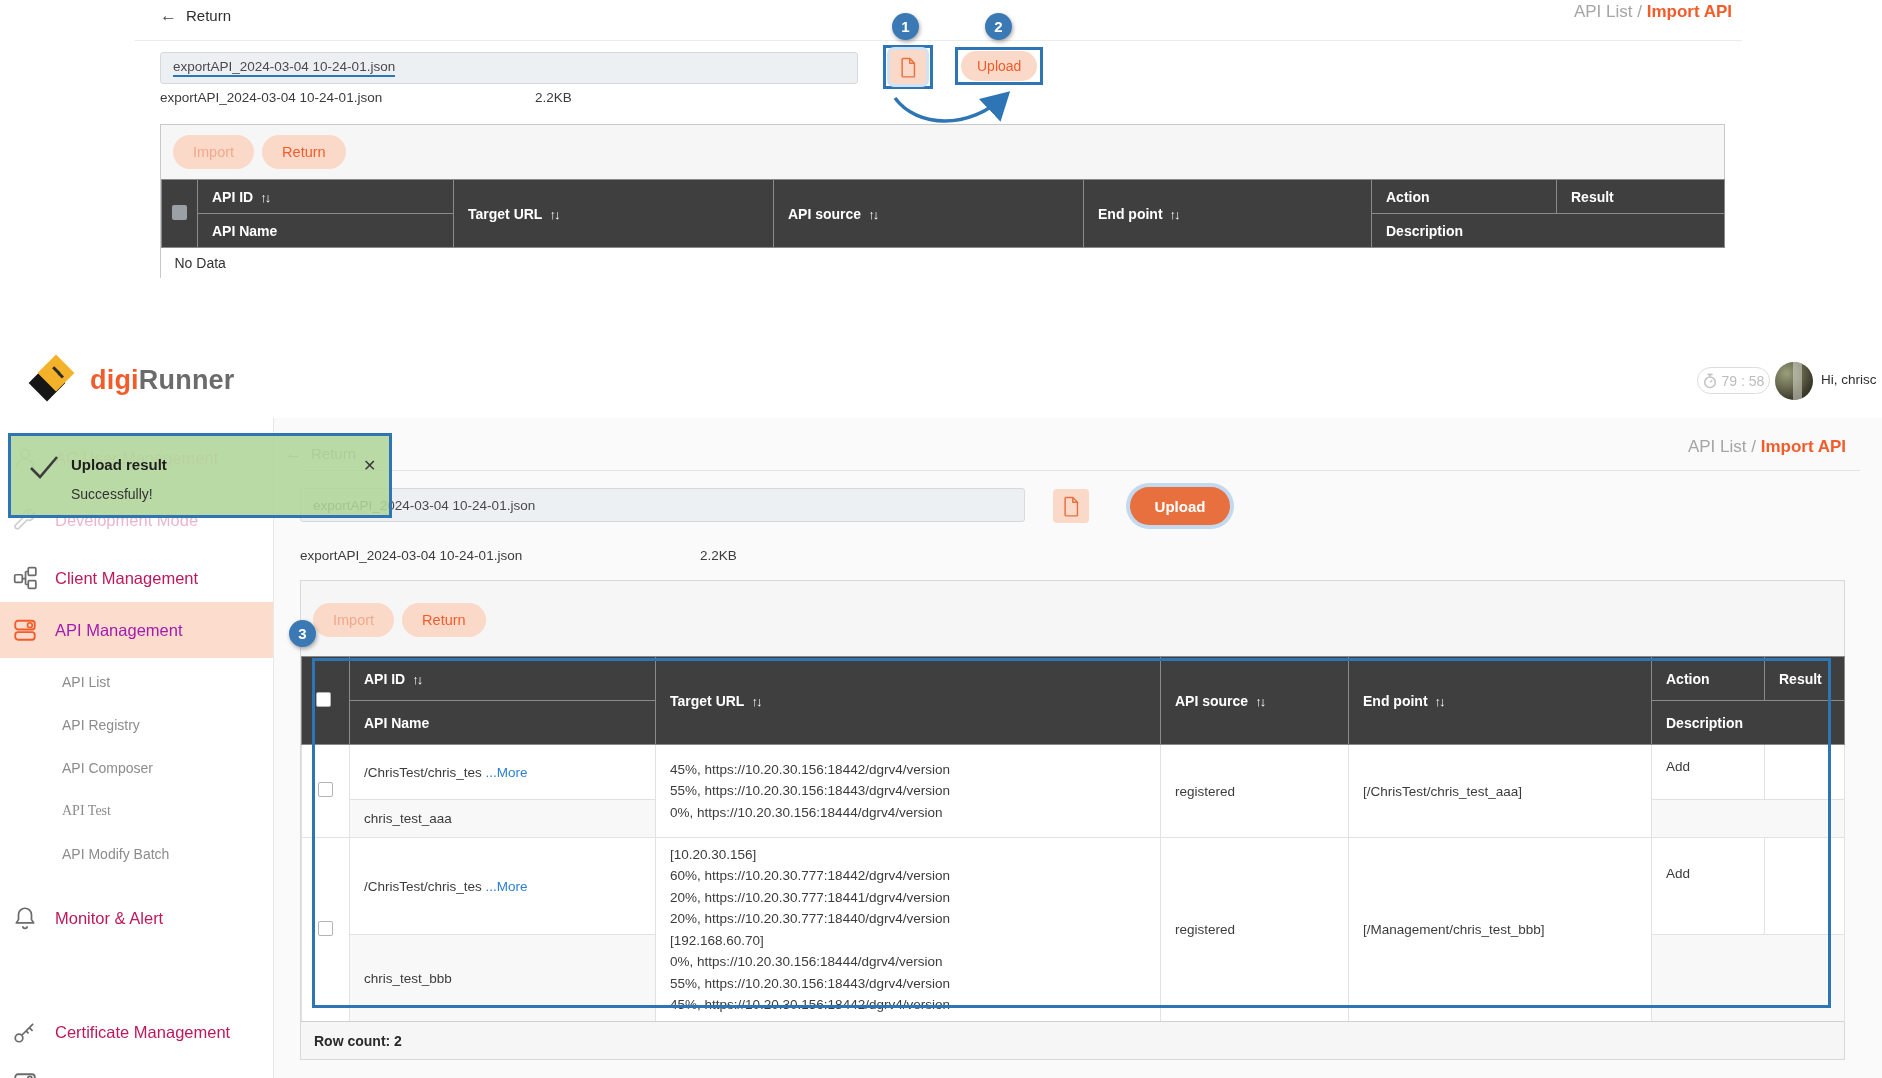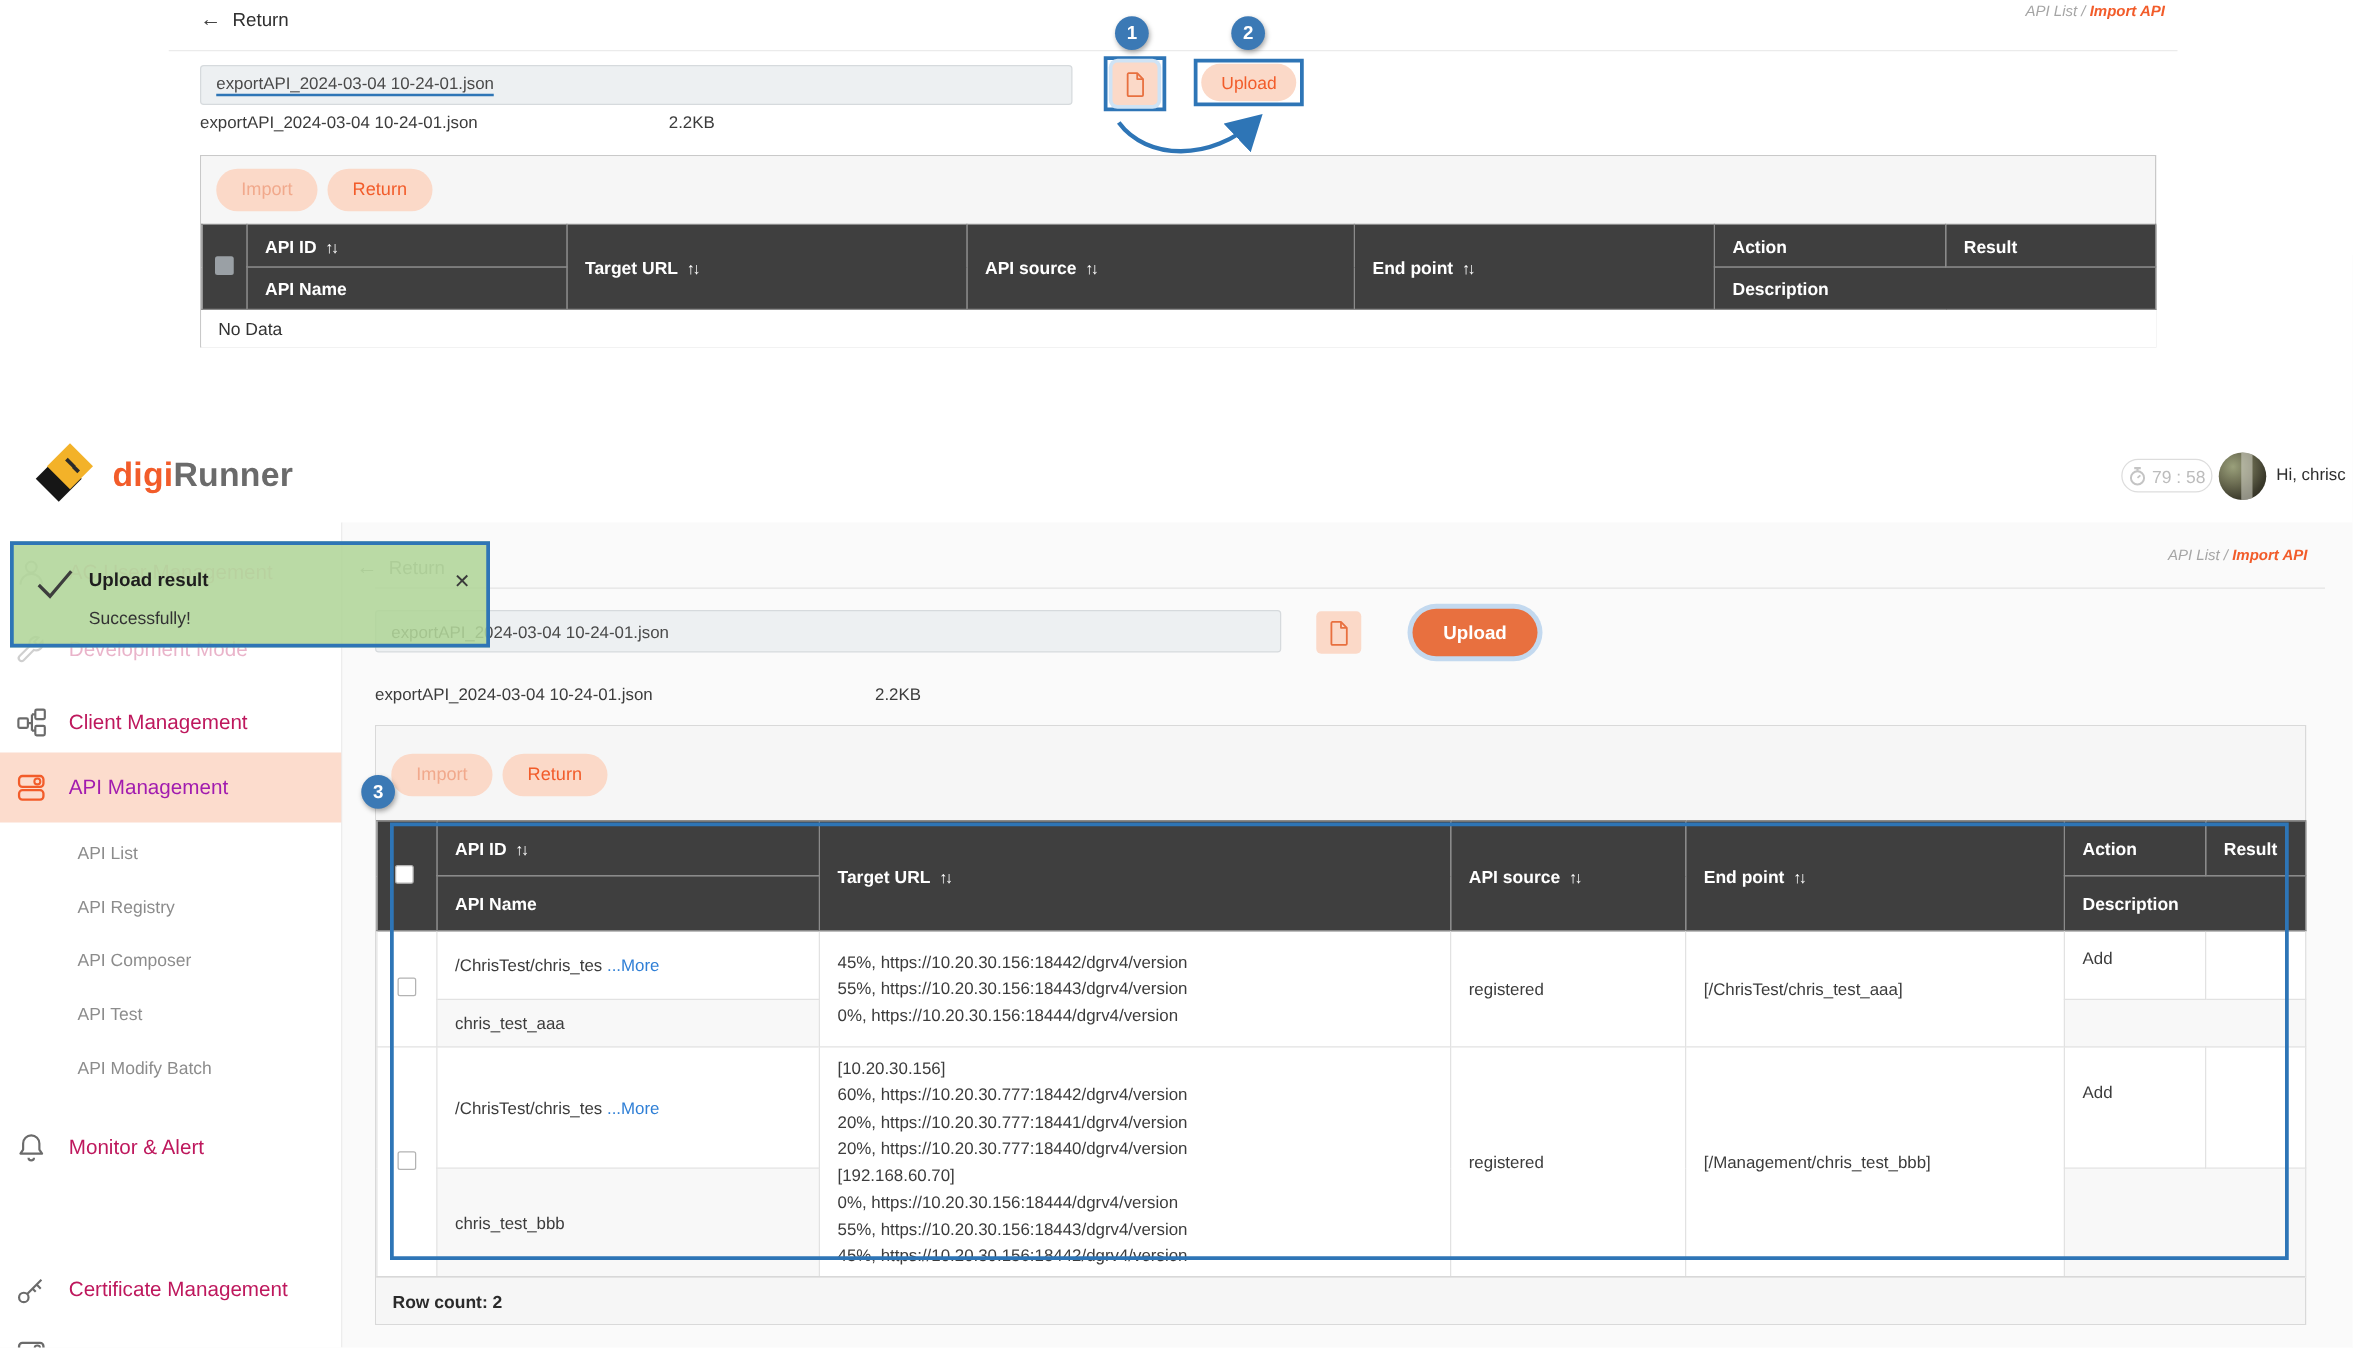--- a/index.html
+++ b/index.html
@@ -4,21 +4,21 @@
 <style>
   * { box-sizing: border-box; margin: 0; padding: 0; }
   html,body { width:1882px; height:1078px; }
   body {
     position: relative; overflow: hidden; background:#fff;
     font-family:"Liberation Sans", sans-serif; color:#333; font-size:14px;
   }
   .abs { position:absolute; }
 
   
-  .crumb { font-size:12px; color:#a5a5a5; white-space:nowrap;font-style:italic; }
+  .crumb { font-size:17px; color:#a5a5a5; white-space:nowrap; }
   .crumb .cur { color:#f25c2a; font-weight:bold; }
   .return-link { font-size:15px; color:#2f2f2f; cursor:pointer; white-space:nowrap; }
   .return-link .arr { font-size:17px; margin-right:9px; color:#444; }
   .file-input {
     background:#edf0f2; border:1px solid #d6dadd; border-radius:3px;
     display:flex; align-items:center; padding:0 12px; font-size:13.5px; color:#4a4a4a;
   }
   .btn-pill {
     height:34px; border-radius:17px; padding:0 20px; font-size:14.5px;
     display:inline-flex; align-items:center; justify-content:center;
@@ -253,21 +253,21 @@
       <rect x="3" y="3.5" width="18" height="8" rx="2.5" fill="none" stroke="#f25c2a" stroke-width="1.7"></rect>
       <rect x="3" y="14" width="18" height="7" rx="2.5" fill="none" stroke="#f25c2a" stroke-width="1.7"></rect>
       <circle cx="16.5" cy="7.5" r="2.2" fill="none" stroke="#f25c2a" stroke-width="1.5"></circle>
     </svg>
     <span class="lbl">API Management</span>
   </div>
 
   <div class="sb-sub" style="top:256px;">API List</div>
   <div class="sb-sub" style="top:299px;">API Registry</div>
   <div class="sb-sub" style="top:342px;">API Composer</div>
-  <div class="sb-sub" style="top:385px;">API Test</div>
+  <div class="sb-sub" style="top:385px;font-family:Liberation Serif, serif;">API Test</div>
   <div class="sb-sub" style="top:428px;">API Modify Batch</div>
 
   <div class="sb-item" style="top:478px; height:44px;">
     <svg width="26" height="26" viewBox="0 0 24 24">
       <path d="M12 3 a6 6 0 0 1 6 6 v4.5 l2 3 H4 l2 -3 V9 a6 6 0 0 1 6 -6 z" fill="none" stroke="#6b6b6b" stroke-width="1.6" stroke-linejoin="round"></path>
       <path d="M10 19.5 a2 2 0 0 0 4 0" fill="none" stroke="#6b6b6b" stroke-width="1.6"></path>
     </svg>
     <span class="lbl">Monitor &amp; Alert</span>
   </div>
   <div class="sb-item" style="top:592px; height:44px;">

